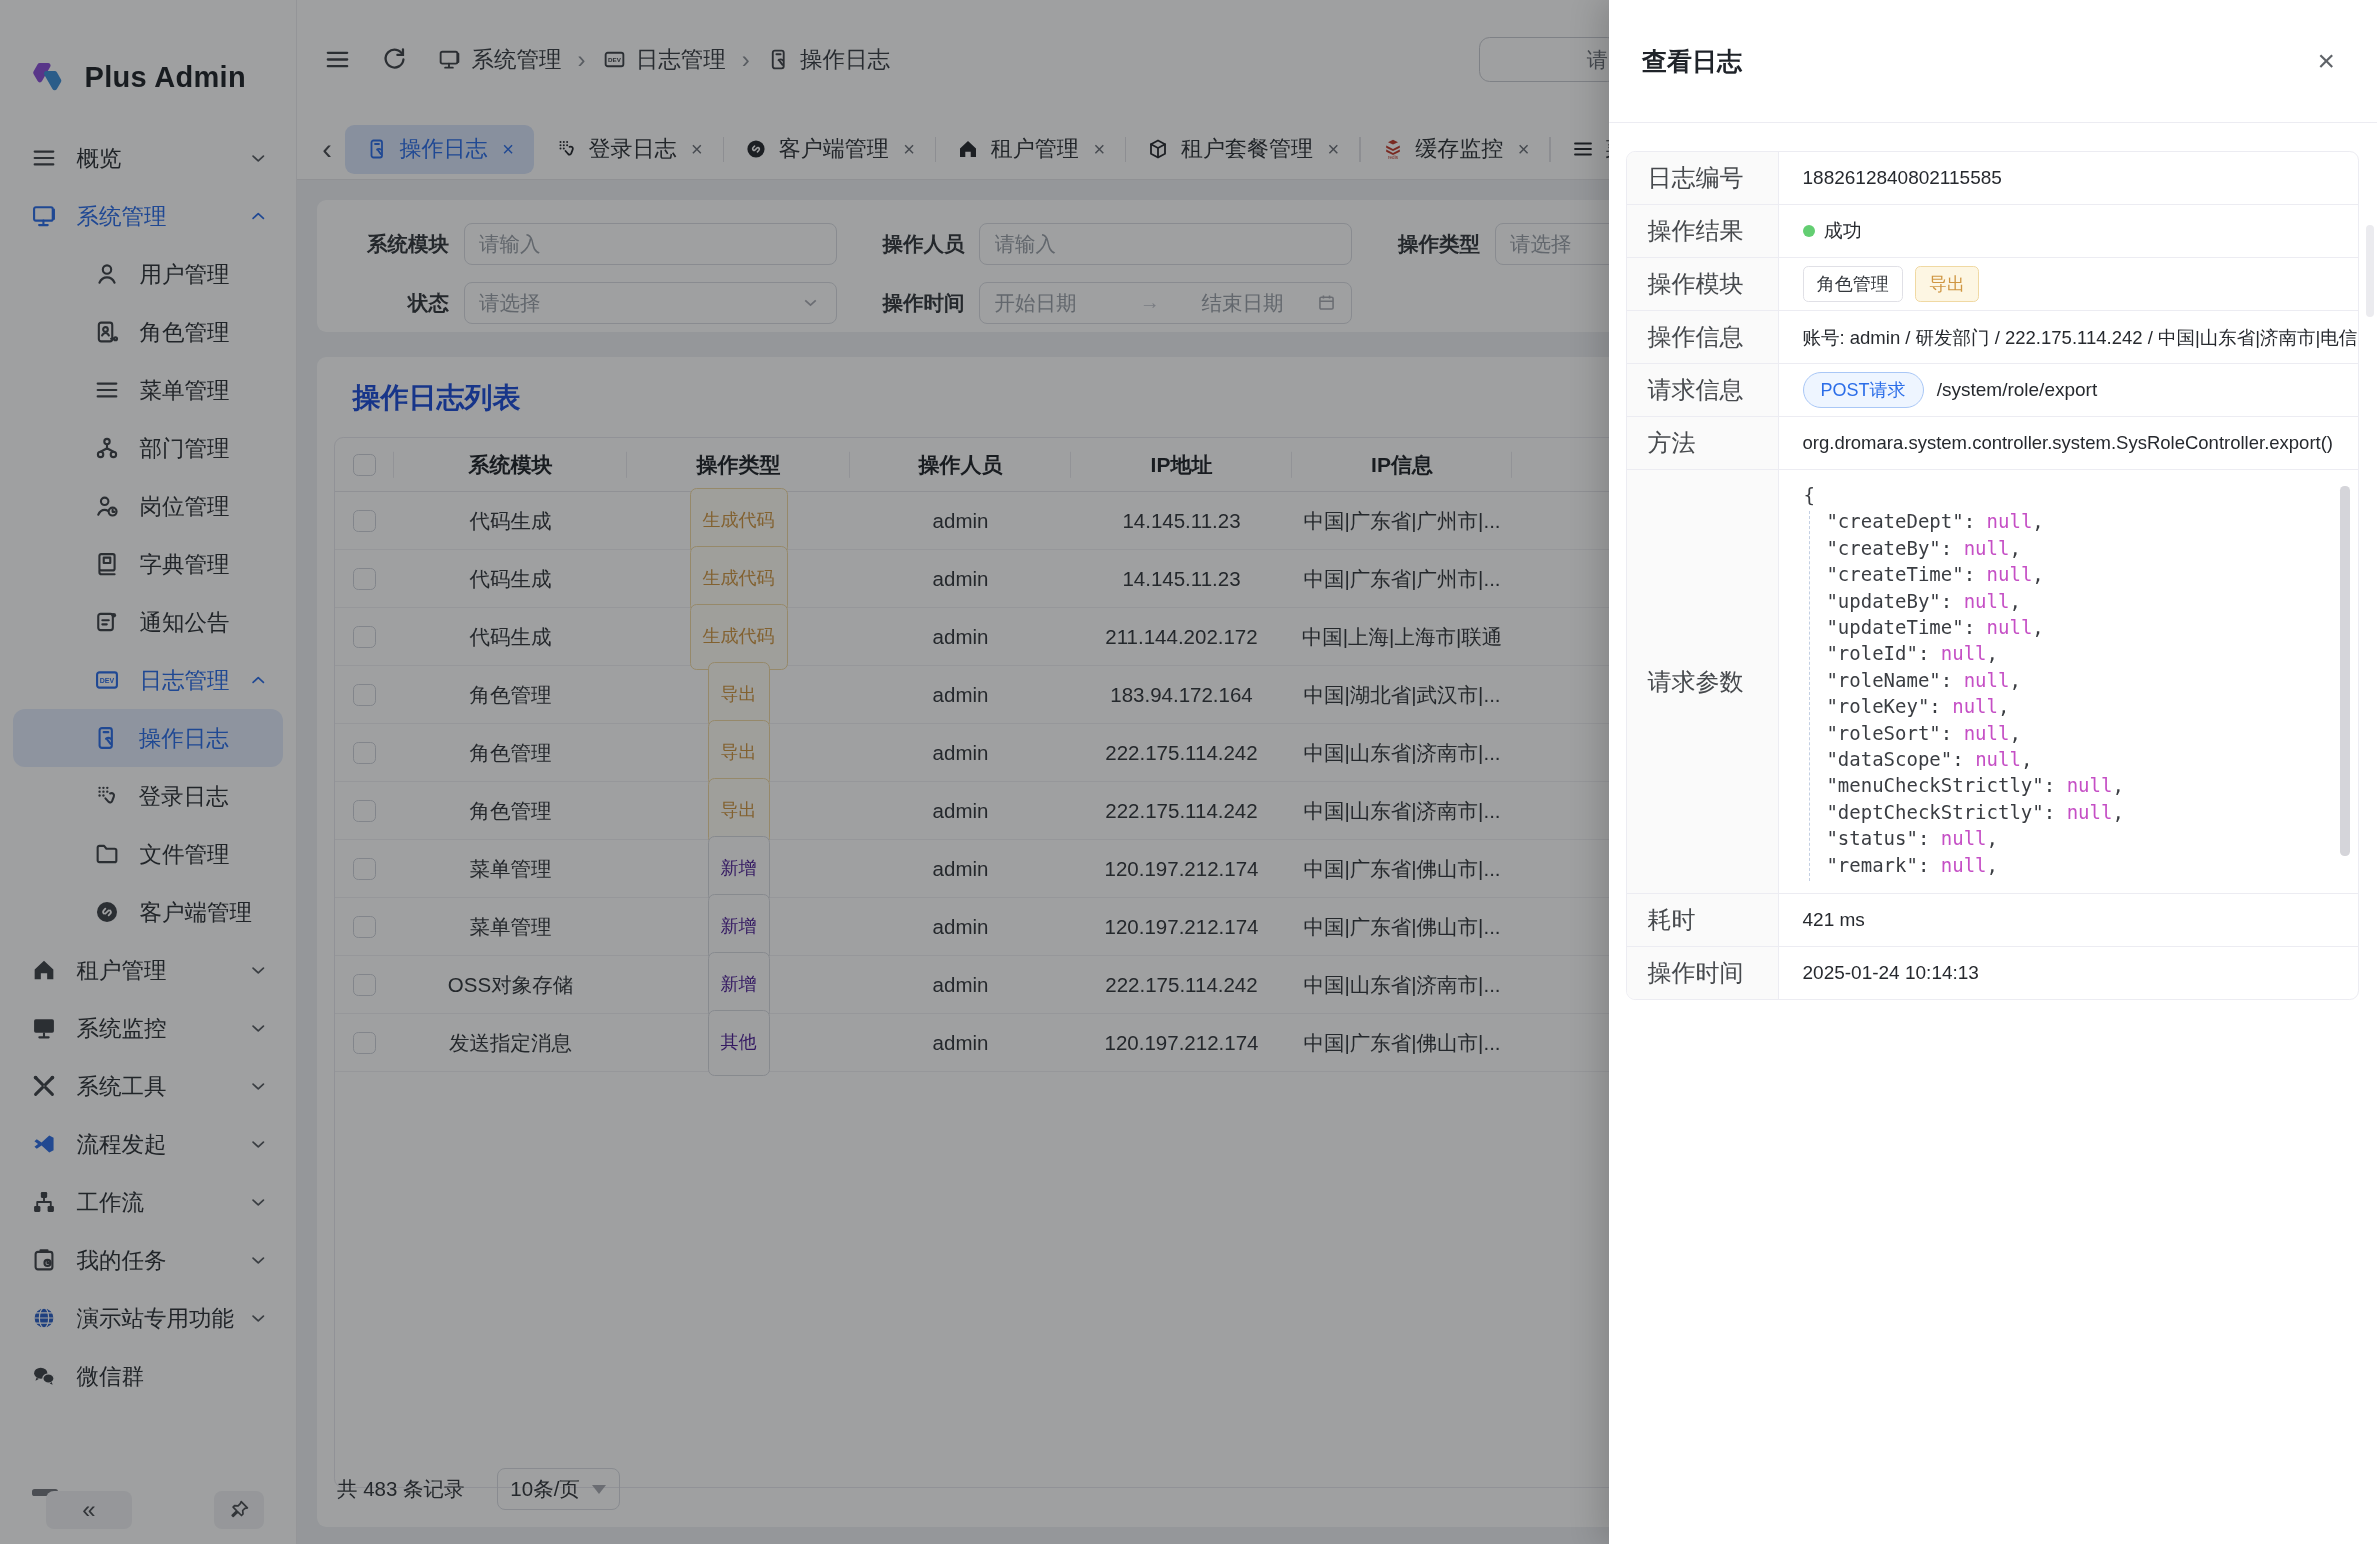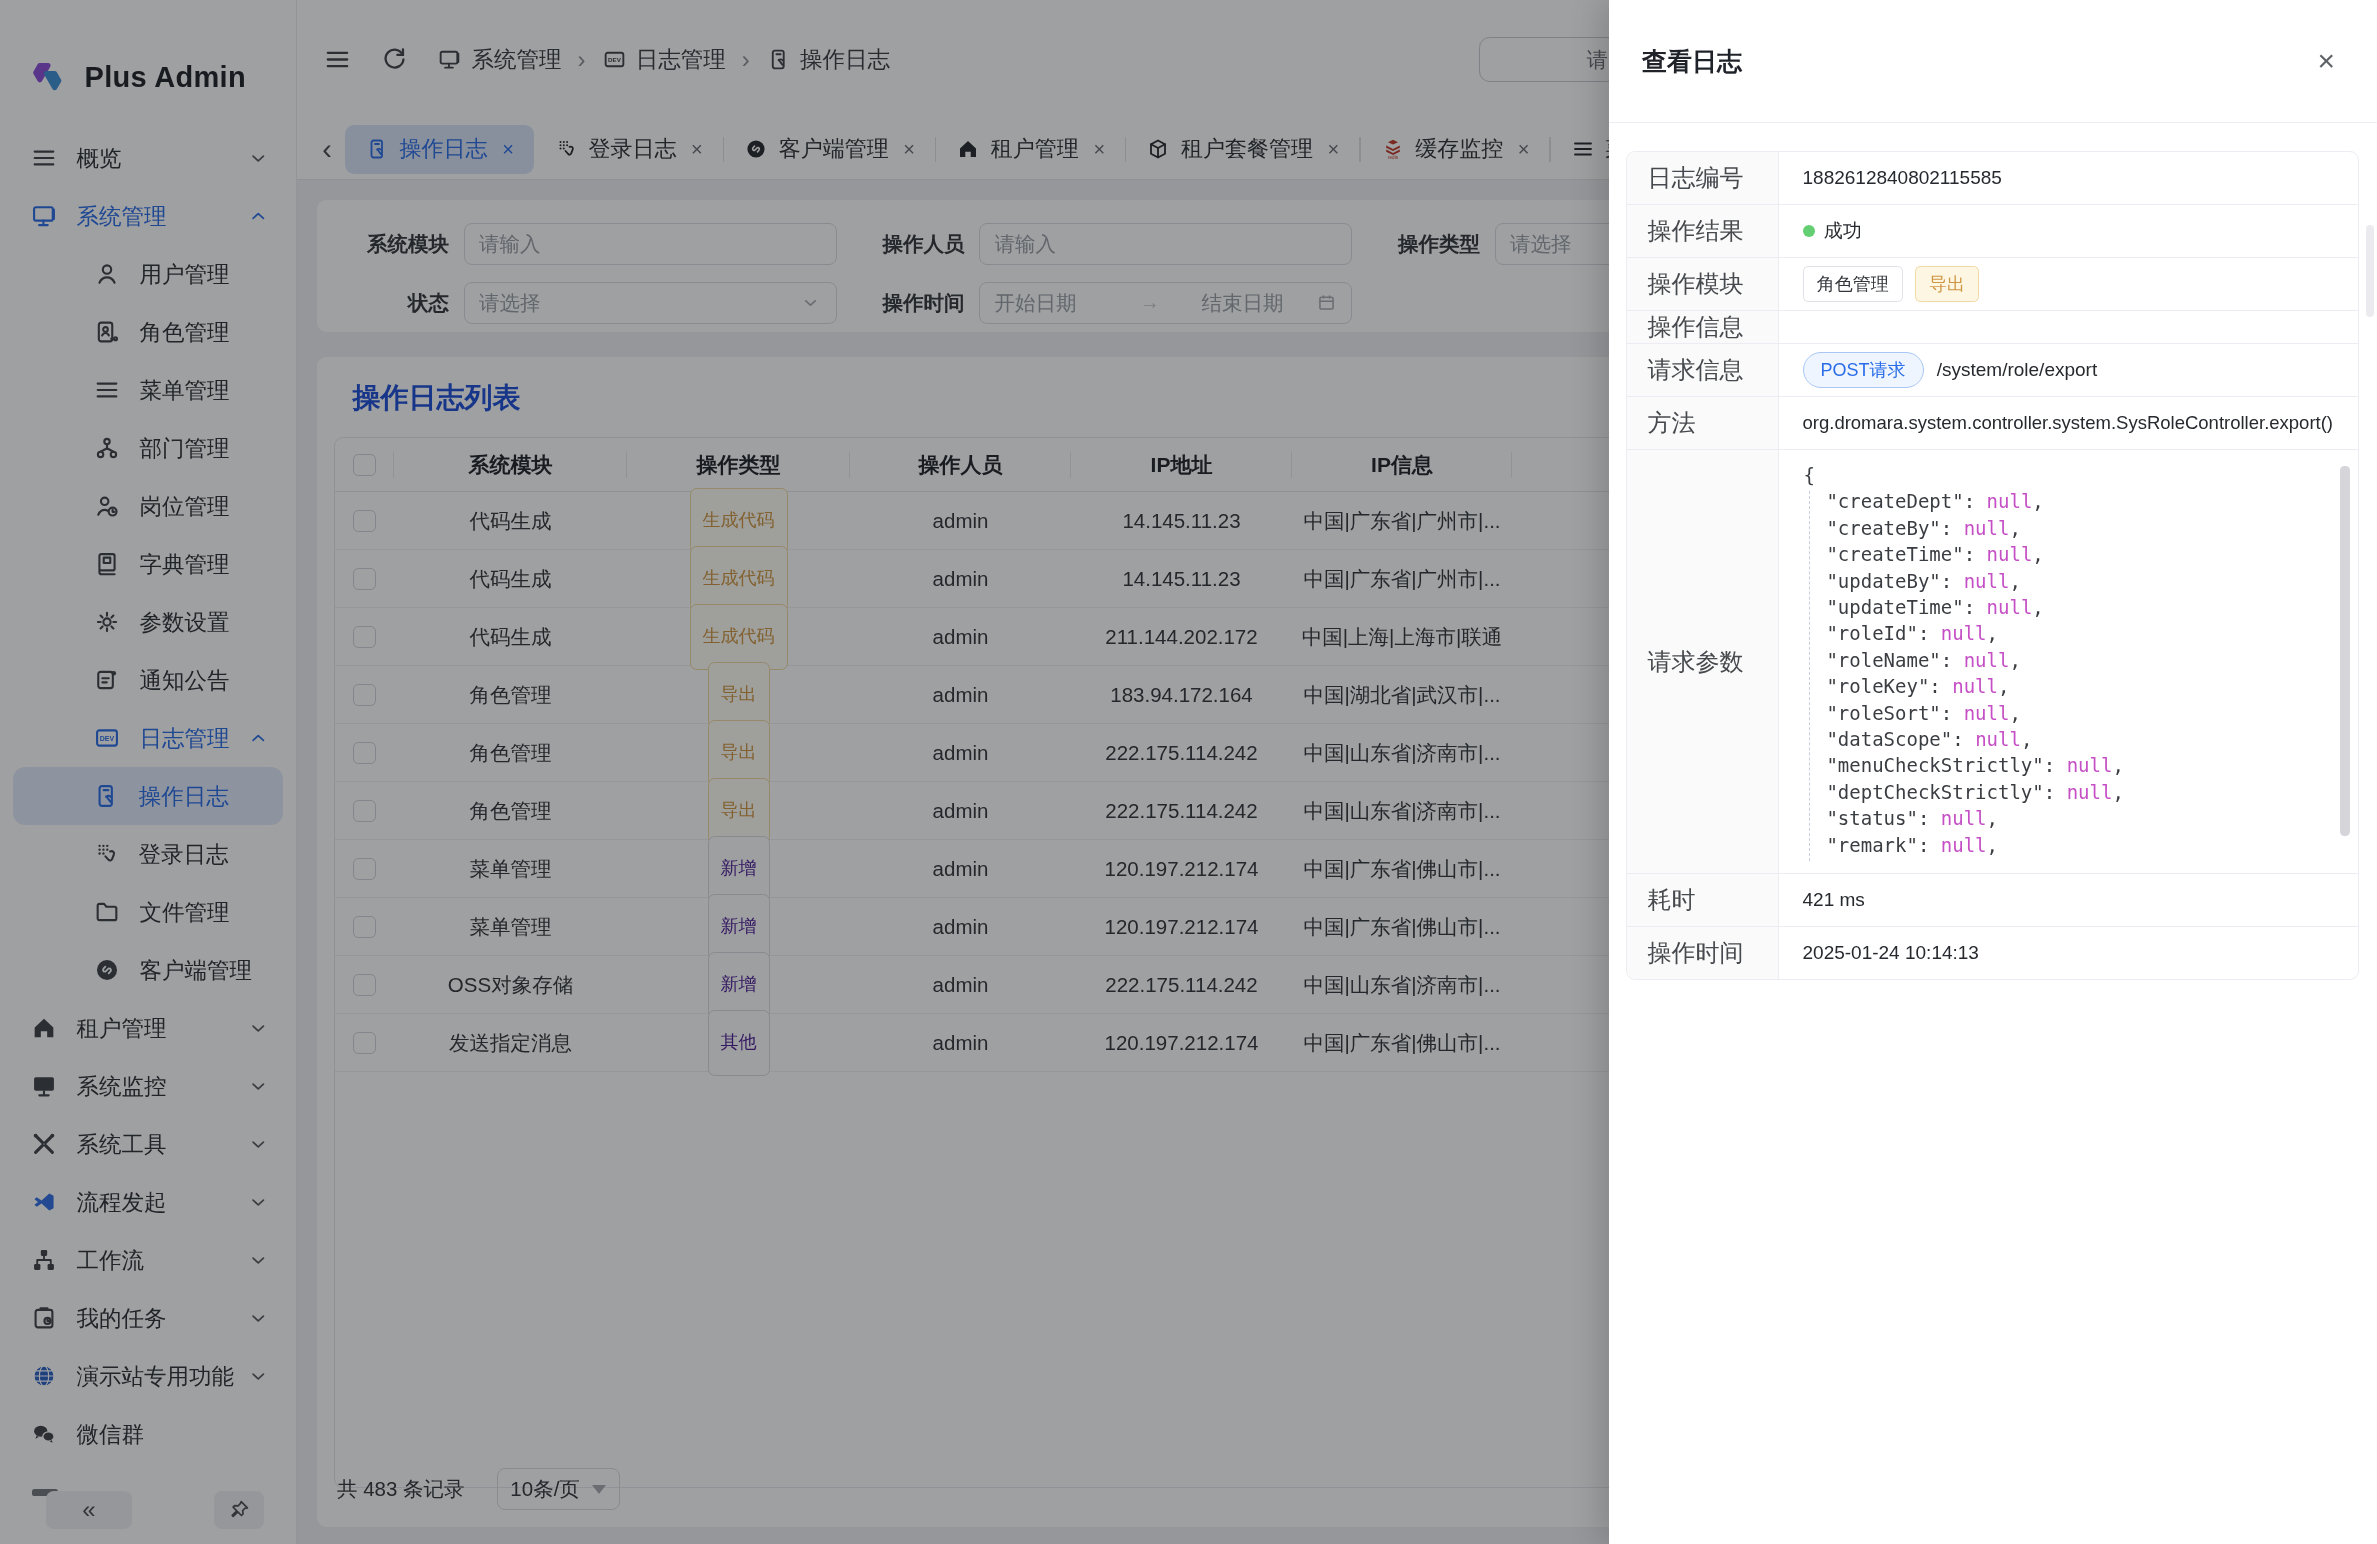--- a/index.html
+++ b/index.html
@@ -219,29 +219,20 @@
               <rect x="5.5" y="3.5" width="13" height="14" rx="1.5"></rect>
               <rect x="9.2" y="6.5" width="5.6" height="4.6"></rect>
               <path d="M5.5 17.5V19a1.8 1.8 0 0 0 1.8 1.8h11.2"></path>
             </svg>
           </span>
           <span class="lbl">字典管理</span>
         </div>
         <div class="side-item lvl2">
           <span class="icon">
             <svg viewBox="0 0 24 24" fill="none" stroke="currentColor" stroke-width="1.8" stroke-linecap="round" stroke-linejoin="round">
-              <circle cx="12" cy="12" r="3.1"></circle>
-              <path d="M12 4.2v2.4M12 17.4v2.4M4.2 12h2.4M17.4 12h2.4M6.5 6.5l1.7 1.7M15.8 15.8l1.7 1.7M17.5 6.5l-1.7 1.7M8.2 15.8l-1.7 1.7"></path>
-            </svg>
-          </span>
-          <span class="lbl">参数设置</span>
-        </div>
-        <div class="side-item lvl2">
-          <span class="icon">
-            <svg viewBox="0 0 24 24" fill="none" stroke="currentColor" stroke-width="1.8" stroke-linecap="round" stroke-linejoin="round">
               <rect x="4.5" y="5" width="12.5" height="14" rx="2"></rect>
               <path d="M8 10.5h5.5M8 14h3.8"></path>
               <circle cx="17.8" cy="6.2" r="2" fill="currentColor" stroke="none"></circle>
             </svg>
           </span>
           <span class="lbl">通知公告</span>
         </div>
         <div class="side-item lvl2 parent-active">
           <span class="icon">
             <svg viewBox="0 0 24 24" fill="none" stroke="currentColor" stroke-width="1.8" stroke-linecap="round" stroke-linejoin="round">
@@ -790,20 +781,21 @@
     </div>
     <div class="drow h78">
       <div class="dlabel">操作模块</div>
       <div class="dval" style="gap:12px;">
         <span class="dtag plain">角色管理</span>
         <span class="dtag warn">导出</span>
       </div>
     </div>
     <div class="drow h78">
       <div class="dlabel">操作信息</div>
+      <div class="dval" style="font-size:18.5px;">账号: admin / 研发部门 / 222.175.114.242 / 中国|山东省|济南市|电信</div>
     </div>
     <div class="drow h78">
       <div class="dlabel">请求信息</div>
       <div class="dval">
         <span class="pill">POST请求</span>
         <span>/system/role/export</span>
       </div>
     </div>
     <div class="drow h78">
       <div class="dlabel">方法</div>

